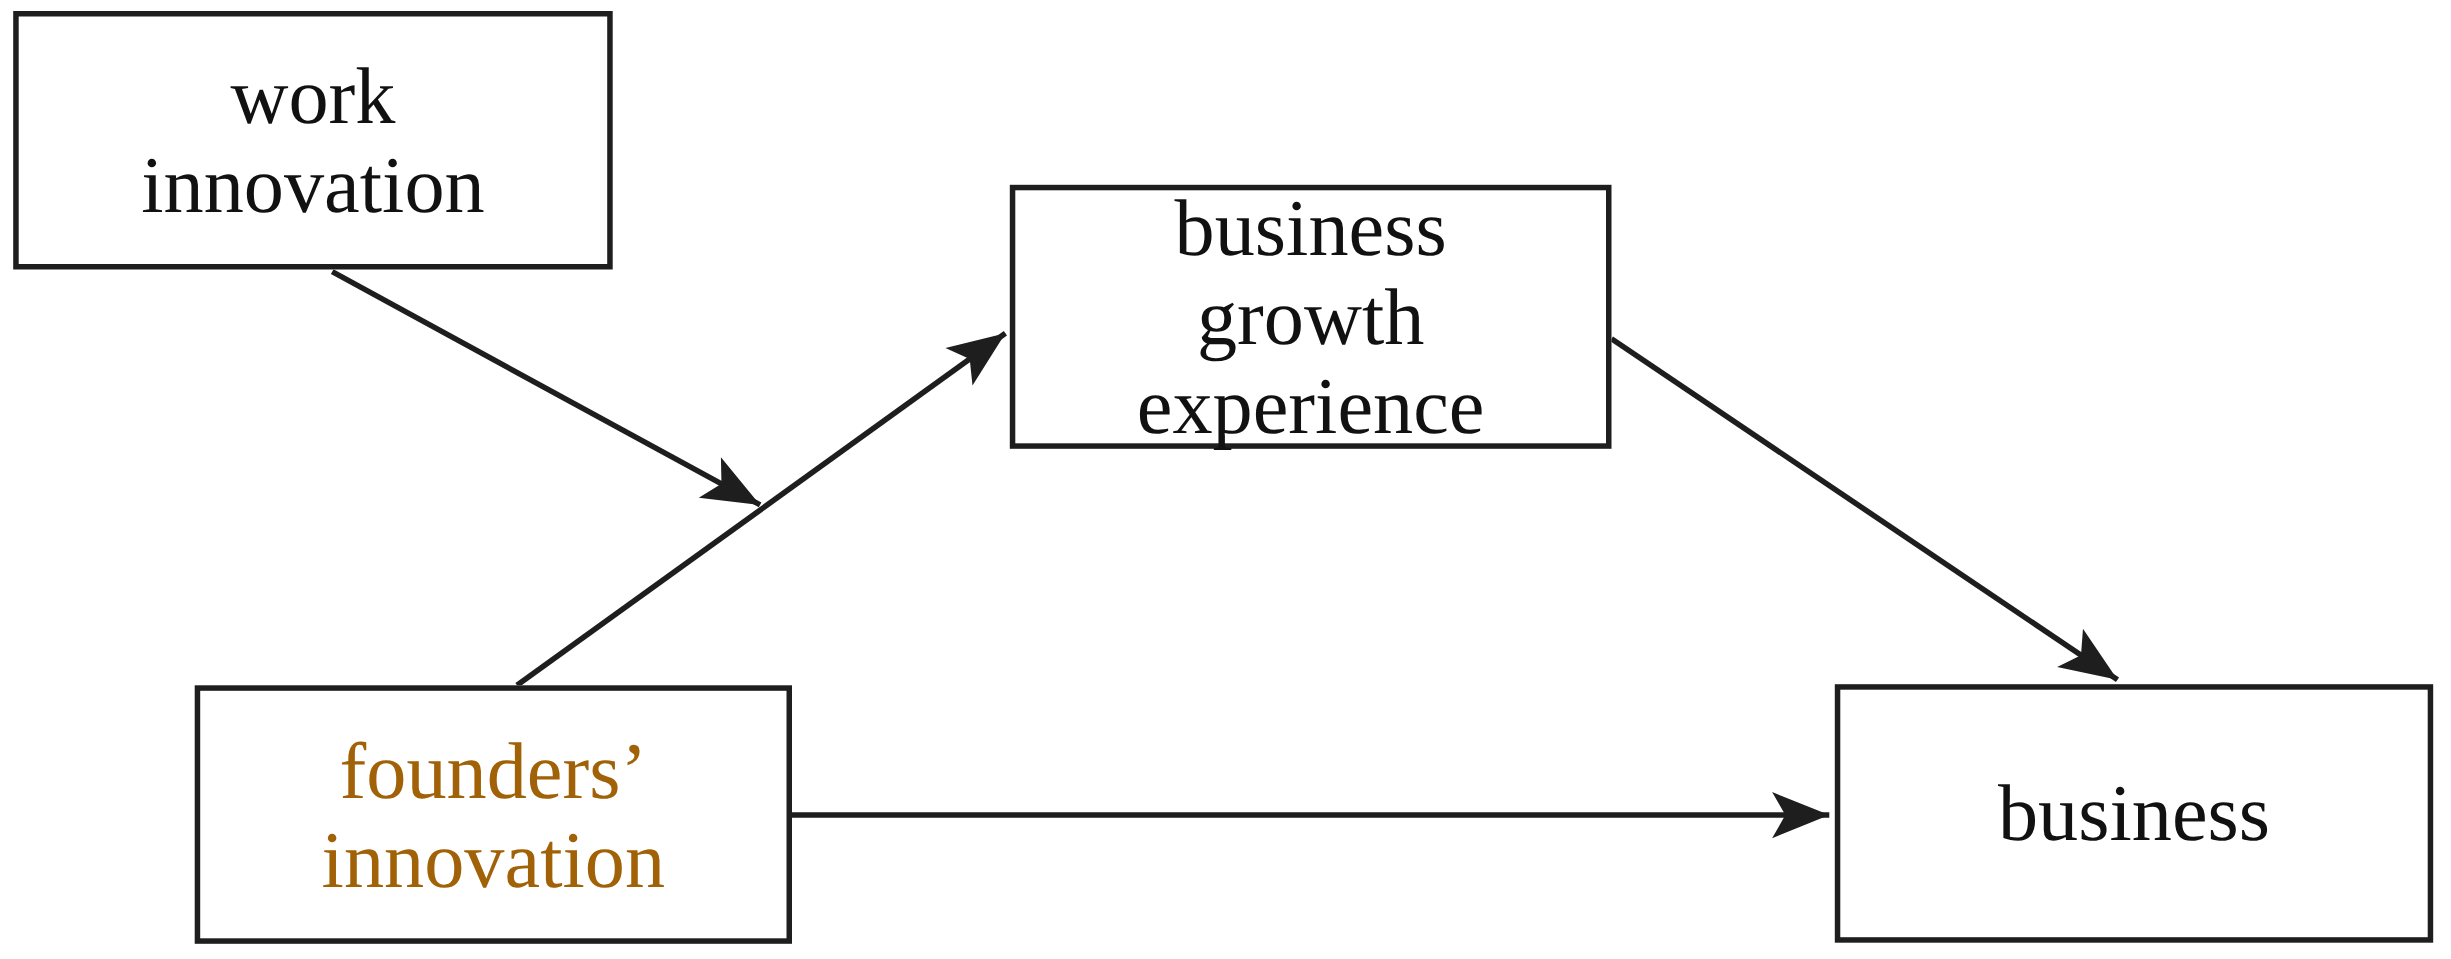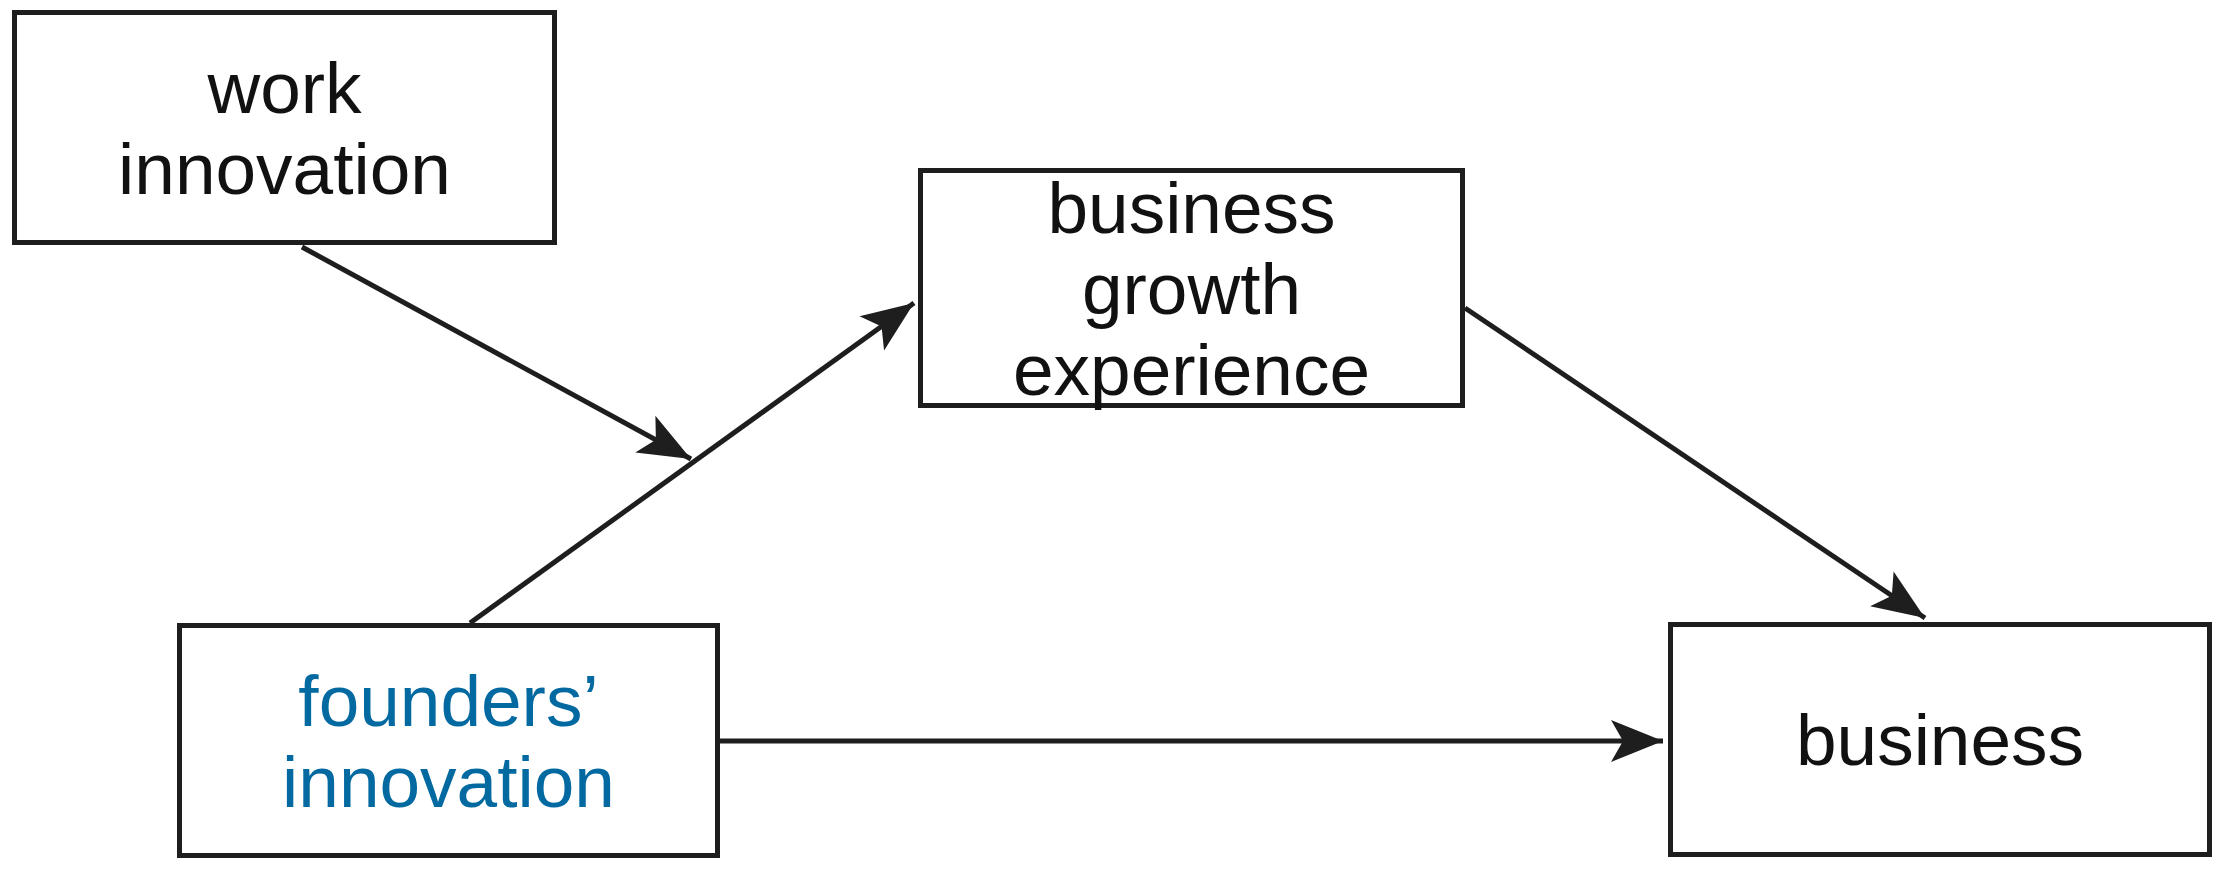--- a/index.html
+++ b/index.html
@@ -5,21 +5,21 @@
   html, body {
     margin: 0;
     padding: 0;
     background: #ffffff;
   }
   #canvas {
     position: relative;
     width: 2228px;
     height: 872px;
     background: #ffffff;
-    font-family: Liberation Sans, sans-serif;
+    font-family: Liberation Serif, serif;
     overflow: hidden;
   }
   #arrow-layer {
     position: absolute;
     left: 0;
     top: 0;
     width: 2228px;
     height: 872px;
     display: block;
   }
@@ -67,21 +67,21 @@
   <div id="node-layer">
       <div class="node" style="left: 12px; top: 10px; width: 545px; height: 235px; border-color: rgb(30, 30, 30); color: rgb(17, 17, 17);">
         <div class="line">work</div>
         <div class="line">innovation</div>
       </div>
       <div class="node" style="left: 918px; top: 168px; width: 547px; height: 240px; border-color: rgb(30, 30, 30); color: rgb(17, 17, 17);">
         <div class="line">business</div>
         <div class="line">growth</div>
         <div class="line">experience</div>
       </div>
-      <div class="node" style="left: 177px; top: 623px; width: 543px; height: 235px; border-color: rgb(30, 30, 30); color: #0369a1;">
+      <div class="node" style="left: 177px; top: 623px; width: 543px; height: 235px; border-color: rgb(30, 30, 30); color: #a16207;">
         <div class="line">founders’</div>
         <div class="line">innovation</div>
       </div>
       <div class="node" style="left: 1668px; top: 622px; width: 544px; height: 235px; border-color: rgb(30, 30, 30); color: rgb(17, 17, 17);">
         <div class="line">business</div>
       </div>
     </div>
 </div>
 
 </body></html>

